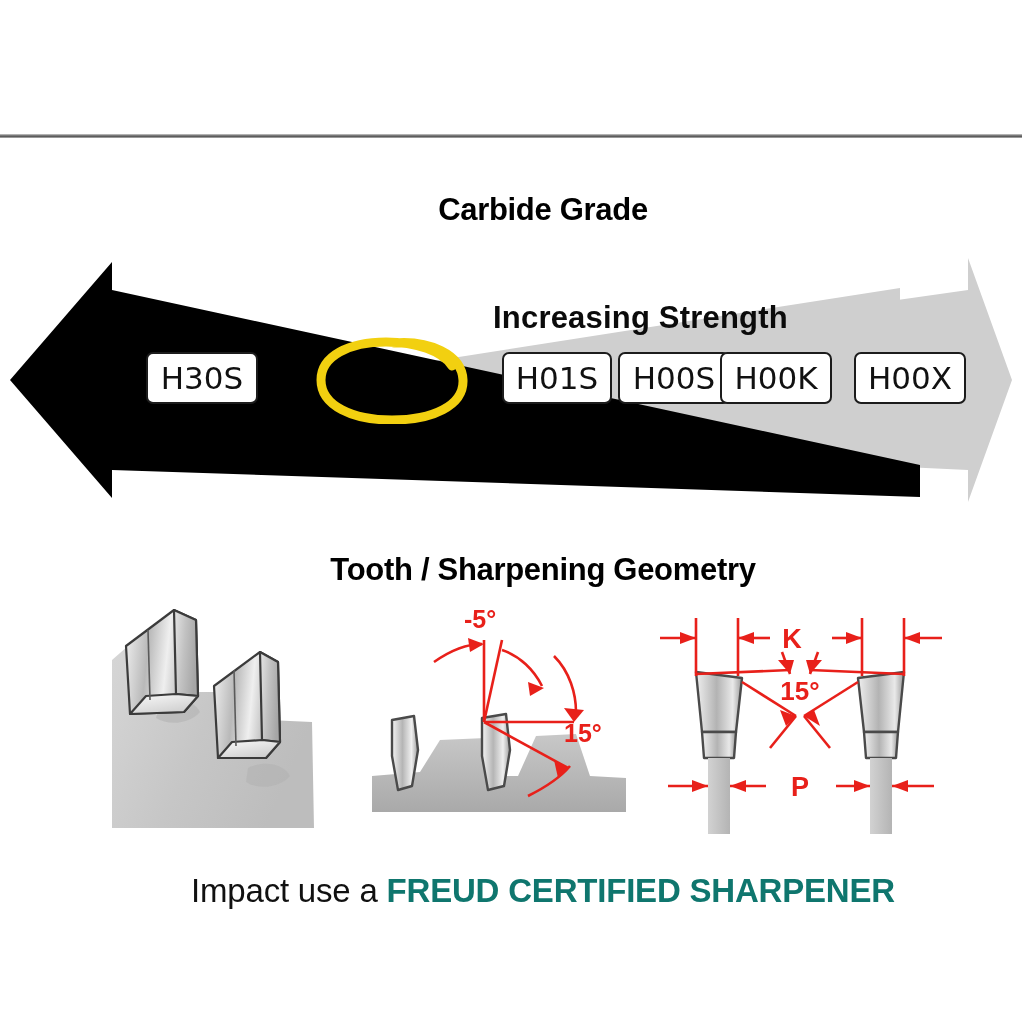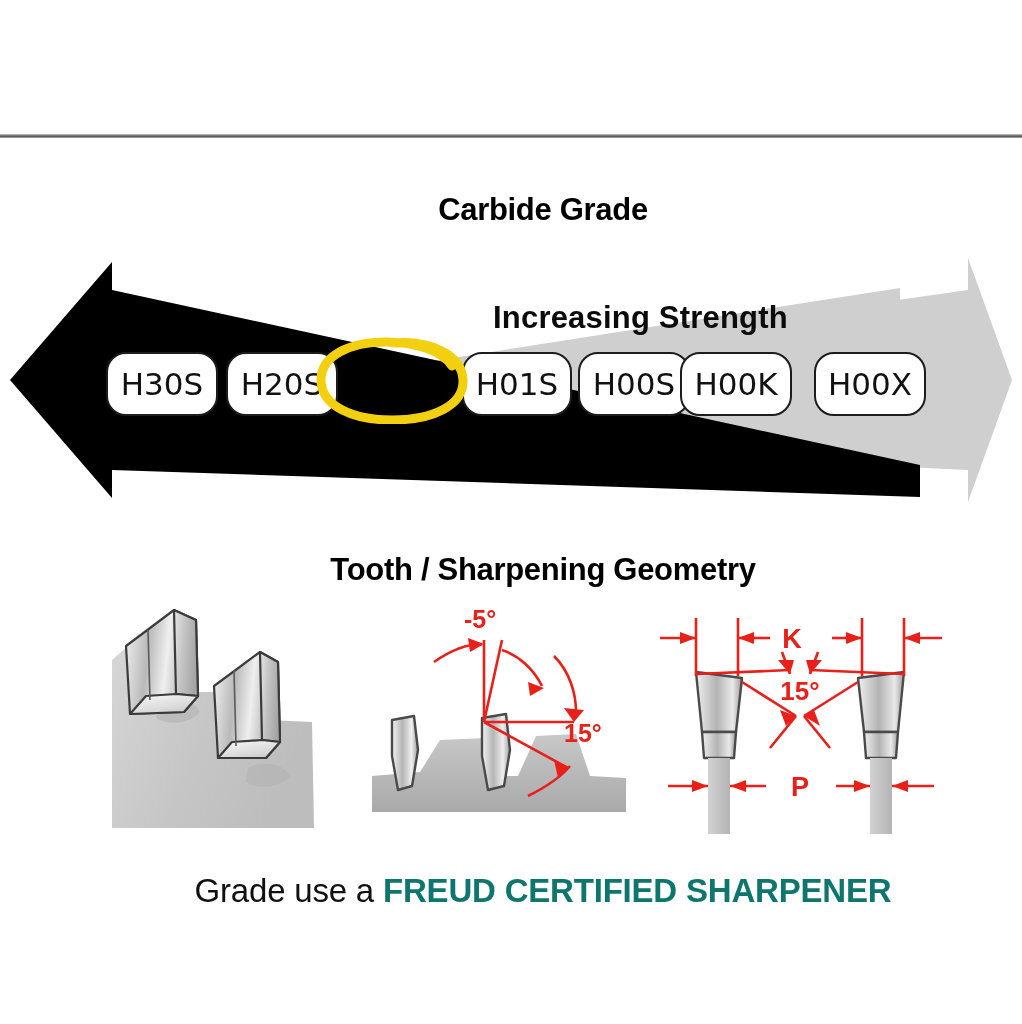--- a/index.html
+++ b/index.html
@@ -56,33 +56,34 @@
   #grades {
     position: absolute;
     left: 0;
     top: 352px;
     width: 1022px;
     height: 56px;
   }
   .chip {
     position: absolute;
     top: 0;
-    height: 64px;
+    height: 52px;
     box-sizing: border-box;
     background: #ffffff;
     border: 2px solid #1c1c1c;
-    border-radius: 20px;
+    border-radius: 7px;
     display: flex;
     align-items: center;
     justify-content: center;
     font-size: 31px;
     font-weight: 400;
     color: #111111;
     letter-spacing: 0px;
     font-family: "DejaVu Sans", sans-serif;
+    margin-left: 40px;
   }
   .chip.highlight {
     border-color: #e02020;
     color: #e4211d;
     font-weight: 500;
     z-index: 4;
   }
 
   
   #yellow-ring {
@@ -172,21 +173,20 @@
       <g>
         <polygon points="10,130 112,12 112,40 920,215 920,247 112,220 112,248" fill="#000000"></polygon>
       </g>
     </svg>
   </div>
 
   <div class="band-label" id="label-hardness">Increasing Strength</div>
 
   <div id="grades">
     <div class="chip" style="left:106px;width:112px">H30S</div>
-    <div class="chip" style="left:226px;width:112px">H20S</div>
     <div class="chip" style="left:462px;width:110px">H01S</div>
     <div class="chip" style="left:578px;width:112px">H00S</div>
     <div class="chip" style="left:680px;width:112px">H00K</div>
     <div class="chip" style="left:814px;width:112px">H00X</div>
   </div>
 
   <svg id="yellow-ring" viewBox="0 0 152 88" xmlns="http://www.w3.org/2000/svg">
     <path d="M78 7 C112 4 146 18 147 44 C148 70 116 84 76 84
              C37 84 5 70 5 44 C5 20 33 6 70 6
              C100 6 126 15 136 30" fill="none" stroke="#f2d010" stroke-width="9" stroke-linecap="round"></path>
@@ -360,15 +360,15 @@
         <polygon points="220,186 204,180 204,192"></polygon>
         <polygon points="242,186 258,180 258,192"></polygon>
       </g>
 
       <text x="142" y="48" fill="#e8201a" font-size="27" font-weight="bold" text-anchor="middle" font-family="Liberation Sans, sans-serif">K</text>
       <text x="150" y="100" fill="#e8201a" font-size="26" font-weight="bold" text-anchor="middle" font-family="Liberation Sans, sans-serif">15°</text>
       <text x="150" y="196" fill="#e8201a" font-size="27" font-weight="bold" text-anchor="middle" font-family="Liberation Sans, sans-serif">P</text>
     </svg>
   </div>
 
-  <div id="footer"><span class="plain">Grade use a </span><span class="emph">FREUD CERTIFIED SHARPENER</span></div>
+  <div id="footer"><span class="plain">Impact use a </span><span class="emph">FREUD CERTIFIED SHARPENER</span></div>
 
 </div>
 
 </body></html>

